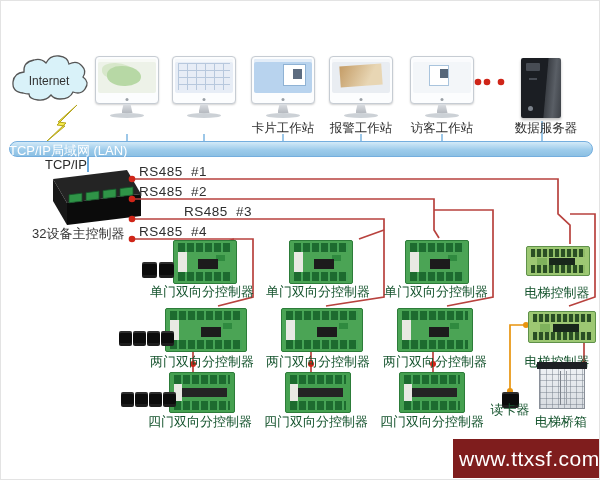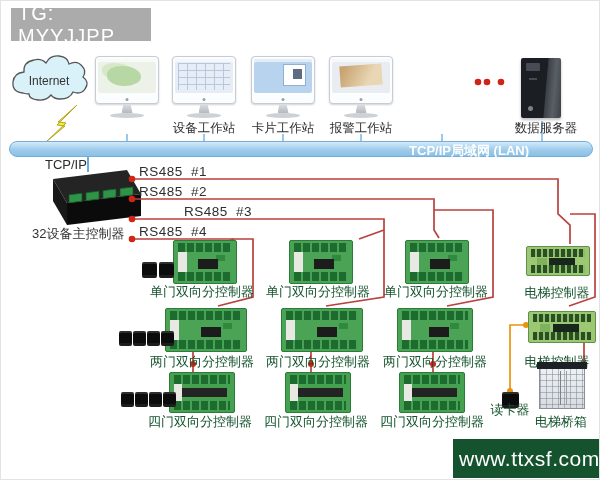--- a/index.html
+++ b/index.html
@@ -42,21 +42,21 @@
 
   .server{left:520px;top:57px;width:40px;height:60px;border-radius:2px;
           background:linear-gradient(95deg,#1b1e23 0%,#1b1e23 60%,#3c4046 62%,#5a5f66 80%,#3c4046 100%);
           box-shadow:0 2px 3px rgba(0,0,0,.25);}
   .server::before{content:"";position:absolute;left:5px;top:5px;width:14px;height:8px;background:#474c54;
                   border-radius:1px;box-shadow:0 12px 0 -3px #474c54;}
   .server::after{content:"";position:absolute;left:7px;bottom:7px;width:5px;height:5px;border-radius:50%;background:#7b828b;}
 
   .lanbar{left:8px;top:140px;width:584px;height:16px;border-radius:8px;border:1px solid #74aede;box-sizing:border-box;
           background:linear-gradient(#d3eaf8,#9ecceb 55%,#8cc0e3);}
-  .lantext{left:8px;top:141px;width:520px;text-align:right;color:#fff;font-weight:bold;font-size:13px;z-index:3;}
+  .lantext{left:8px;top:141px;width:520px;text-align:left;color:#fff;font-weight:normal;font-size:13px;z-index:3;}
 
   .smalltxt{font-size:13px;color:#2b2b2b;white-space:nowrap;}
   .rsl{left:138px;font-size:13.5px;color:#2e2e2e;letter-spacing:.5px;word-spacing:4px;white-space:nowrap;}
 
   .lbl{font-size:13px;color:#14532d;white-space:nowrap;transform:translateX(-50%);}
 
   .board{border:1px solid #2c7c39;border-radius:2px;
          background:linear-gradient(#e9e9e3,#e9e9e3) 4px 50%/9px 55% no-repeat,
                     linear-gradient(#1c1c1c,#1c1c1c) 58% 55%/20px 10px no-repeat,
                     linear-gradient(#2f8a3f,#2f8a3f) 80% 40%/9px 6px no-repeat,#4ba455;}
@@ -74,21 +74,21 @@
        box-shadow:inset 0 2px 0 rgba(255,255,255,.14),inset 0 -3px 0 rgba(255,255,255,.07);}
 
   .cage{left:538px;top:366px;width:46px;height:42px;border:1px solid #8a9099;box-sizing:border-box;
         background:repeating-linear-gradient(90deg,rgba(110,120,132,.45) 0 1px,transparent 1px 6px),
                    repeating-linear-gradient(rgba(110,120,132,.45) 0 1px,transparent 1px 6px),
                    linear-gradient(#eef1f4,#d8dce1);}
   .cage::before{content:"";position:absolute;left:-3px;top:-6px;right:-3px;height:7px;background:#1d2024;}
   .cage::after{content:"";position:absolute;left:46%;top:8%;width:1px;height:84%;background:#7d838c;
                box-shadow:6px 0 0 #9aa0a8;}
 
-  .wm{left:452px;top:438px;width:148px;height:39px;background:#14532d;color:#fff;font-size:21px;
+  .wm{left:452px;top:438px;width:148px;height:39px;background:#7f1d1d;color:#fff;font-size:21px;
       display:flex;align-items:center;padding-left:6px;box-sizing:border-box;letter-spacing:.5px;}
 </style>
 </head>
 <body>
 
 <div id="stage">
 
   <svg id="wires" width="600" height="480" viewBox="0 0 600 480">
 
     <g>
@@ -151,52 +151,58 @@
         <circle cx="500" cy="81" r="3.3"></circle>
     </g>
 
     <g>
       <path d="M509,391 V324 H526" stroke="#e8940f" stroke-width="1.7" fill="none"></path>
       <circle cx="509" cy="390" r="3" fill="#e8940f"></circle>
         <circle cx="525" cy="324" r="3" fill="#e8940f"></circle>
     </g>
   </svg>
 
-  <div class="abs banner">TG: MYYJJPP</div>
 
   <div class="abs ws" style="left:91px;">
     <div class="mon">
         <div class="scr s1"></div>
       </div>
     <div class="neck"></div>
     <div class="base"></div>
   </div>
   <div class="abs ws" style="left:168px;">
     <div class="mon">
         <div class="scr s2"></div>
       </div>
     <div class="neck"></div>
     <div class="base"></div>
-    <div class="ws-label">设备工作站</div>
   </div>
   <div class="abs ws" style="left:247px;">
     <div class="mon">
         <div class="scr s3"></div>
       </div>
     <div class="neck"></div>
     <div class="base"></div>
     <div class="ws-label">卡片工作站</div>
   </div>
   <div class="abs ws" style="left:325px;">
     <div class="mon">
         <div class="scr s4"></div>
       </div>
     <div class="neck"></div>
     <div class="base"></div>
     <div class="ws-label">报警工作站</div>
+  </div>
+  <div class="abs ws" style="left:406px;">
+    <div class="mon">
+        <div class="scr s5"></div>
+      </div>
+    <div class="neck"></div>
+    <div class="base"></div>
+    <div class="ws-label">访客工作站</div>
   </div>
 
   <div class="abs server"></div>
   <div class="abs lbl" style="left:545px;top:119px;font-size:12.5px;color:#2e2e2e;">数据服务器</div>
 
   <div class="abs lanbar"></div>
   <div class="abs lantext">TCP/IP局域网 (LAN)</div>
 
   <div class="abs smalltxt" style="left:44px;top:156px;">TCP/IP</div>
   <div class="abs smalltxt" style="left:31px;top:224px;color:#333;">32设备主控制器</div>

